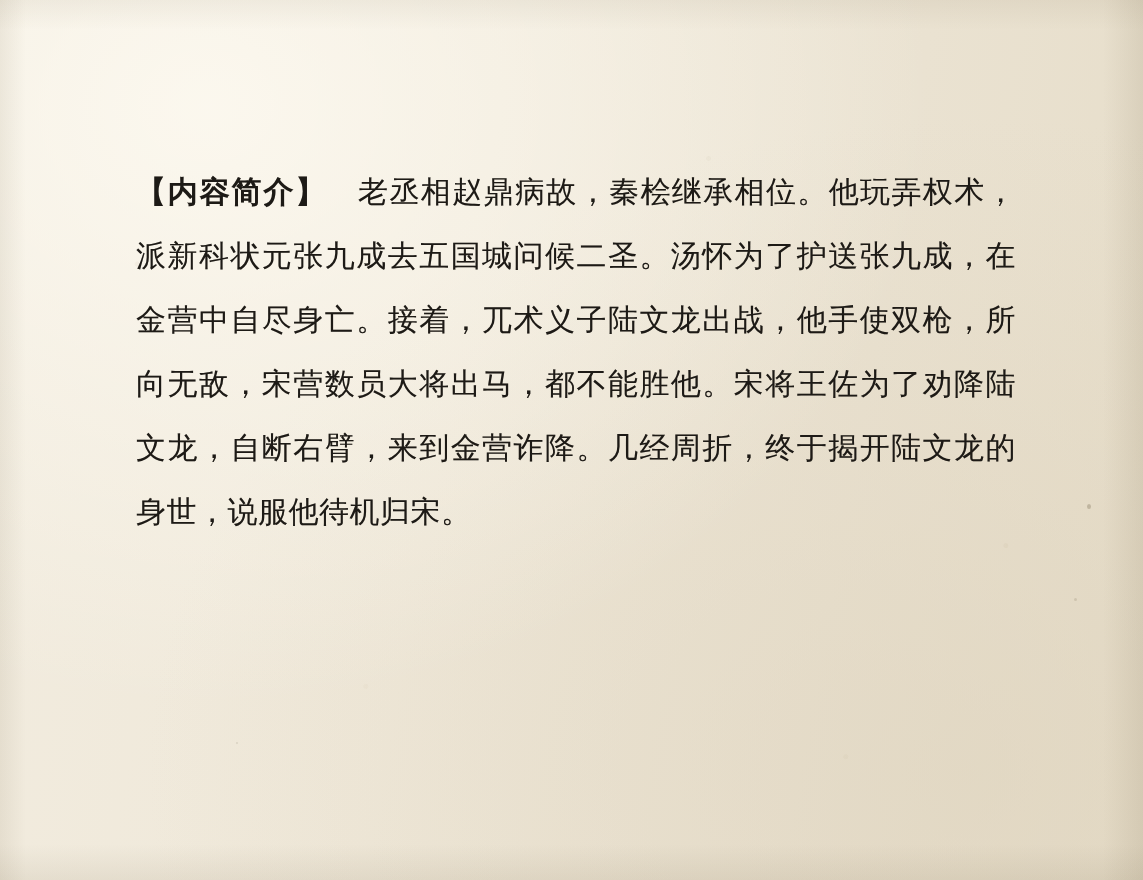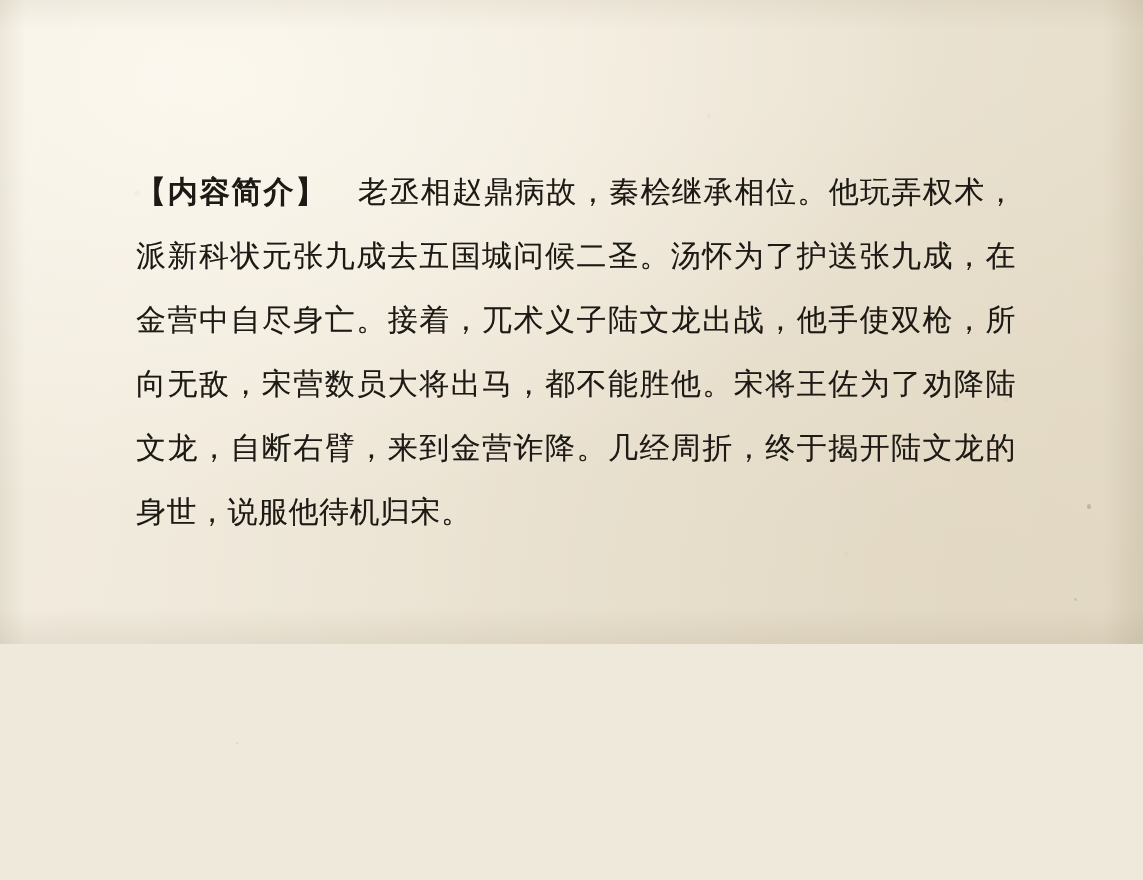--- a/index.html
+++ b/index.html
@@ -11,21 +11,21 @@
     height: 880px;
     overflow: hidden;
     background: #efe9dc;
     font-family: "DejaVu Serif", serif;
   }
 
   
   .page {
     position: relative;
     width: 1143px;
-    height: 644px;
+    height: 880px;
     box-sizing: border-box;
     background:
       radial-gradient(ellipse at 18% 12%, rgba(255,252,244,0.75) 0%, rgba(255,252,244,0) 55%),
       radial-gradient(ellipse at 85% 88%, rgba(221,210,188,0.55) 0%, rgba(221,210,188,0) 60%),
       linear-gradient(100deg, #f2ecdf 0%, #efe8d9 40%, #eae2d1 72%, #e6ddc9 100%);
   }
   
   .grain {
     position: absolute;
     inset: 0;

